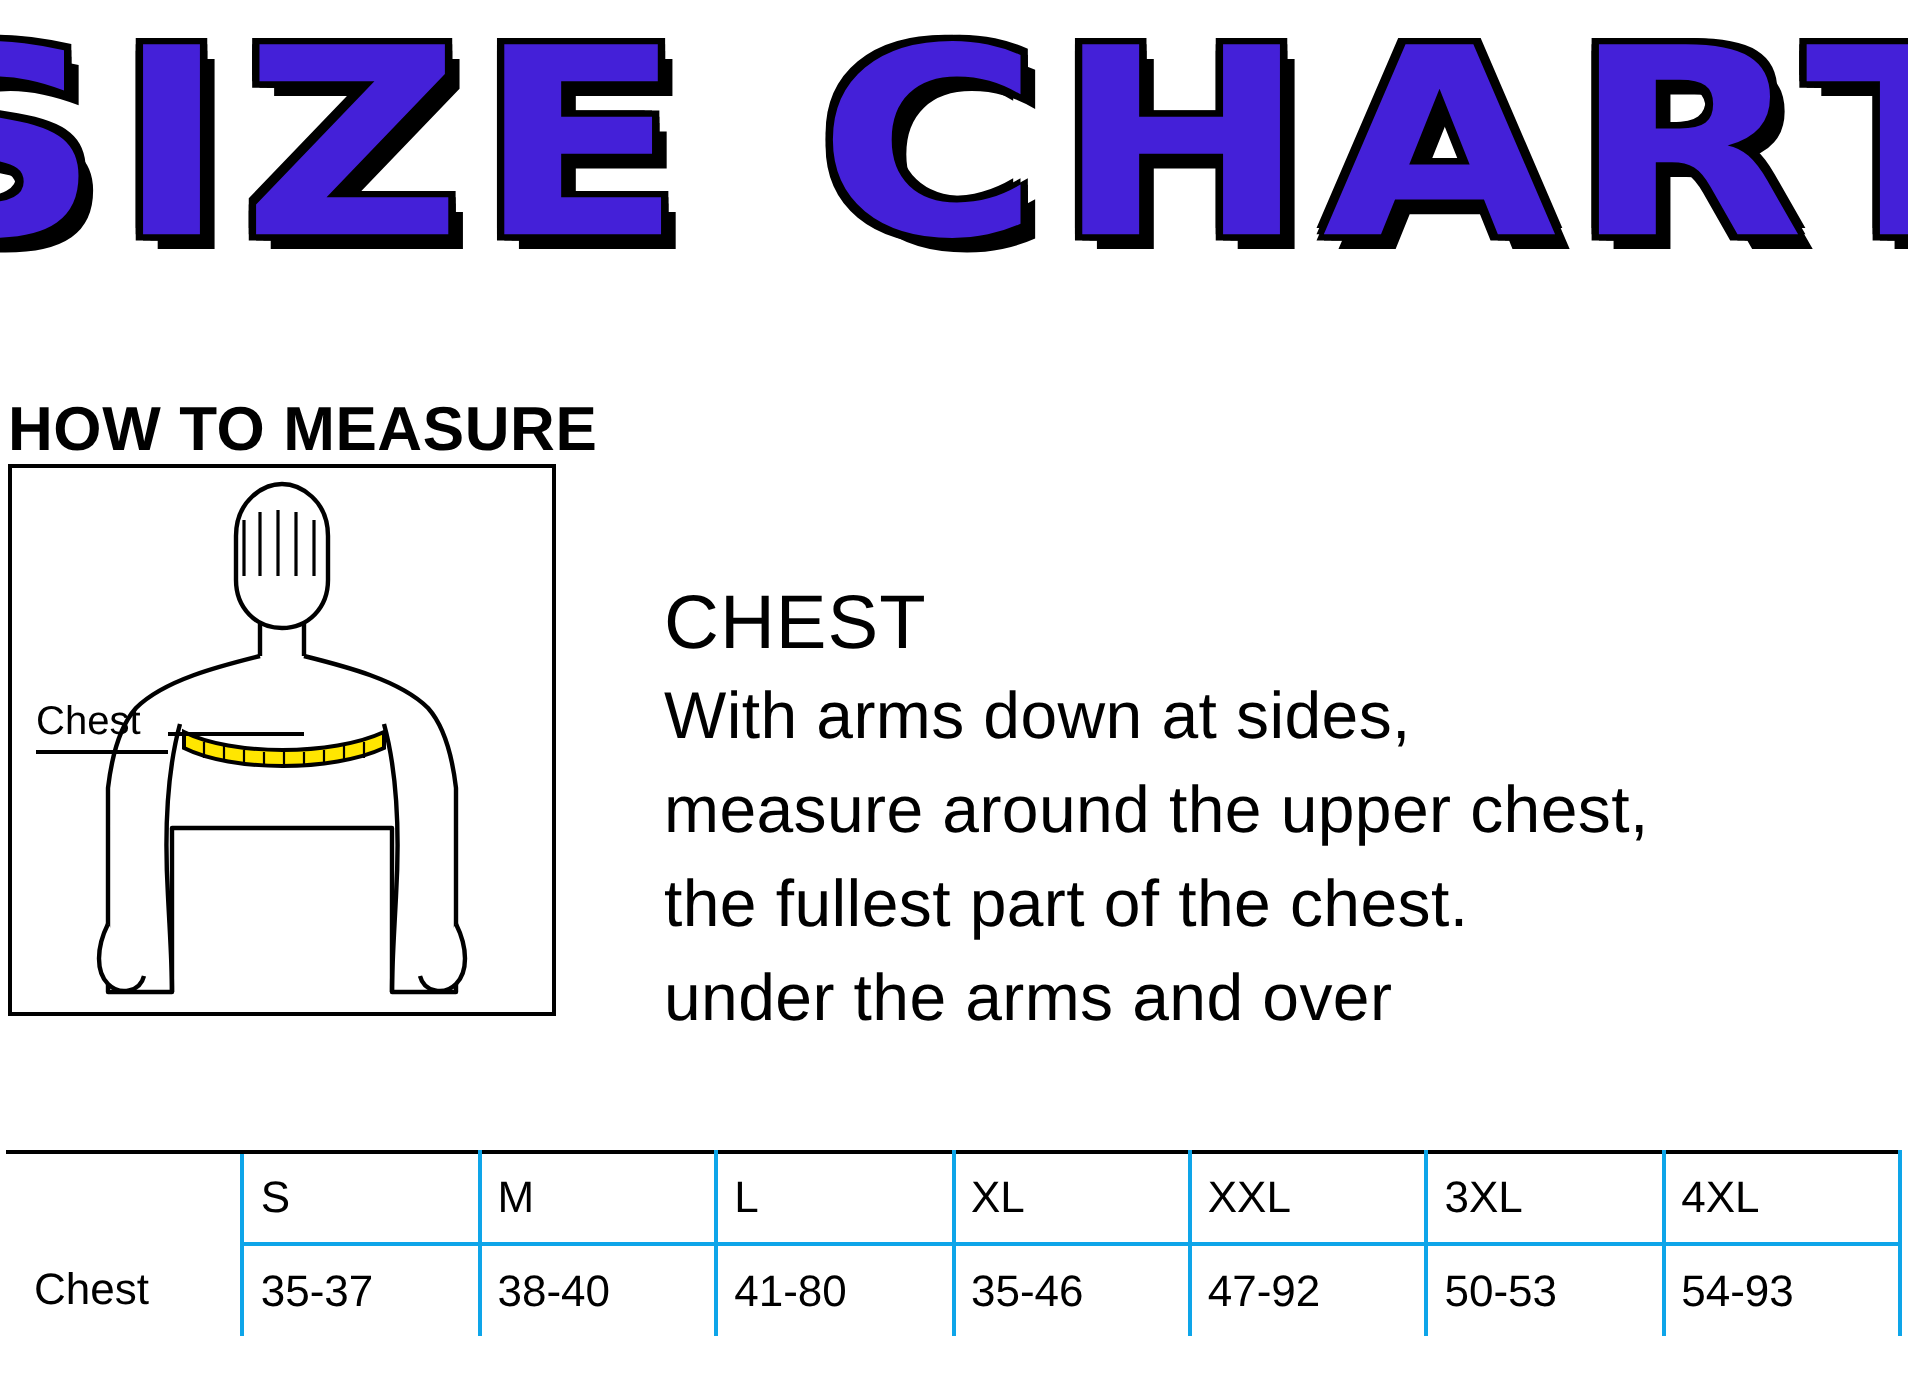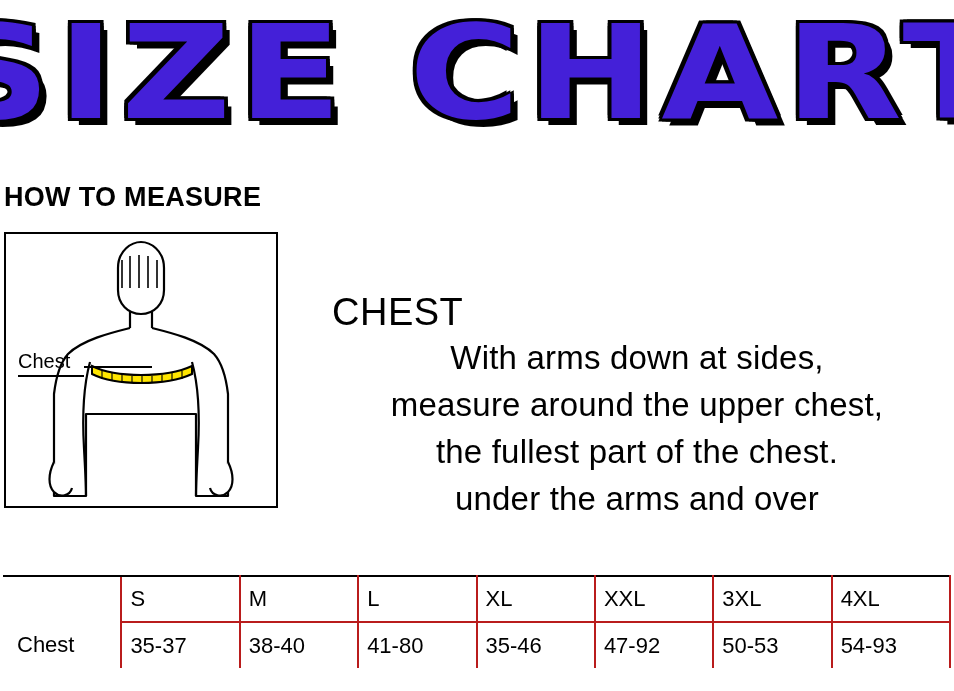--- a/index.html
+++ b/index.html
@@ -40,22 +40,22 @@
       -3px 0 0 #000, 3px 0 0 #000, 0 -3px 0 #000, 0 3px 0 #000,
       -3px -3px 0 #000, 3px -3px 0 #000, -3px 3px 0 #000, 3px 3px 0 #000,
       6px 7px 0 #000;
     white-space: nowrap;
   }
 
   
   .how-heading {
     position: absolute;
     left: 4px;
-    top: 182px;
-    font-size: 27px;
+    top: 197px;
+    font-size: 31px;
     font-weight: bold;
     letter-spacing: 0.3px;
     font-family: "Liberation Sans", sans-serif;
   }
 
   
   .figure-box {
     position: absolute;
     left: 4px;
     top: 232px;
@@ -103,35 +103,34 @@
     font-size: 38px;
     line-height: 44px;
     font-family: "Liberation Sans", sans-serif;
     letter-spacing: 0.5px;
   }
   .desc-body {
     font-size: 33px;
     line-height: 47px;
     font-family: "Liberation Sans", sans-serif;
     letter-spacing: 0.2px;
-    text-align: center;
   }
 
   
   .size-table {
     position: absolute;
     left: 3px;
     top: 575px;
     width: 948px;
     border-collapse: collapse;
     table-layout: fixed;
     font-family: "Liberation Sans", sans-serif;
   }
   .size-table td, .size-table th {
-    border: 2px solid #b91c1c;
+    border: 2px solid #0ea5e9;
     font-weight: normal;
     font-size: 22px;
     text-align: left;
     padding: 6px 0 6px 8px;
     height: 46px;
     box-sizing: border-box;
   }
   .size-table .corner-cell,
   .size-table .rowhead-cell {
     border-left: none;

